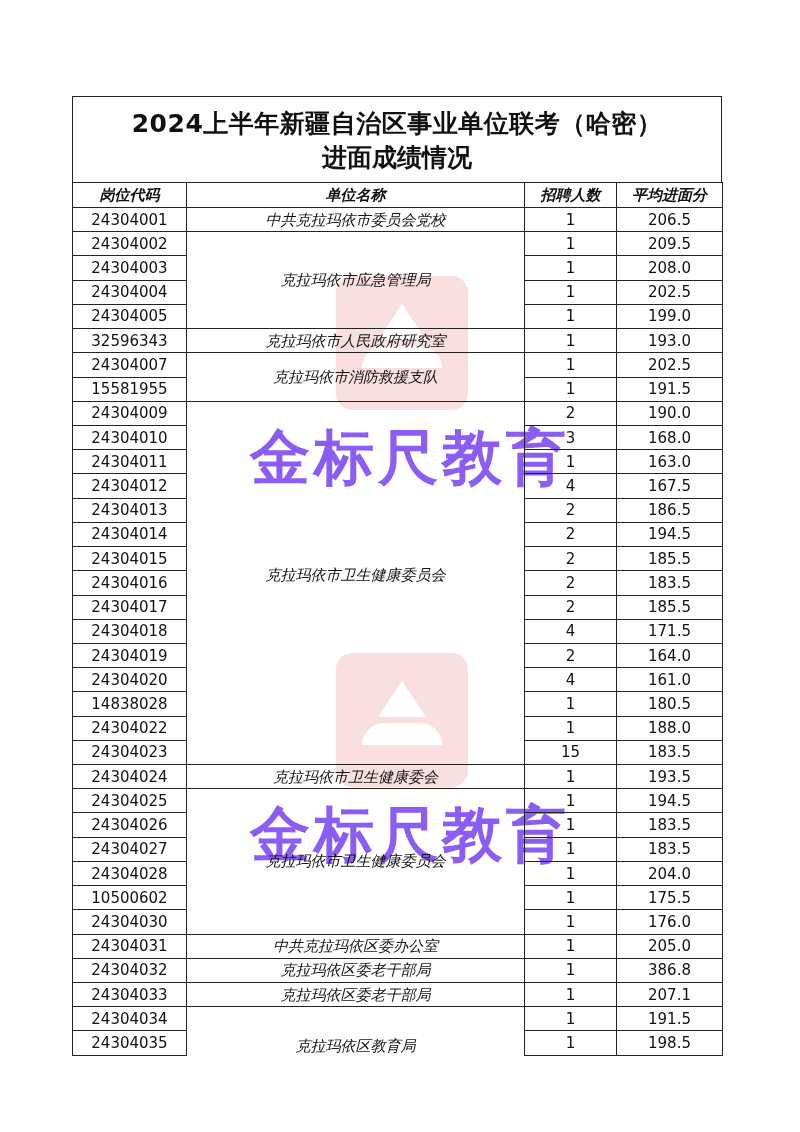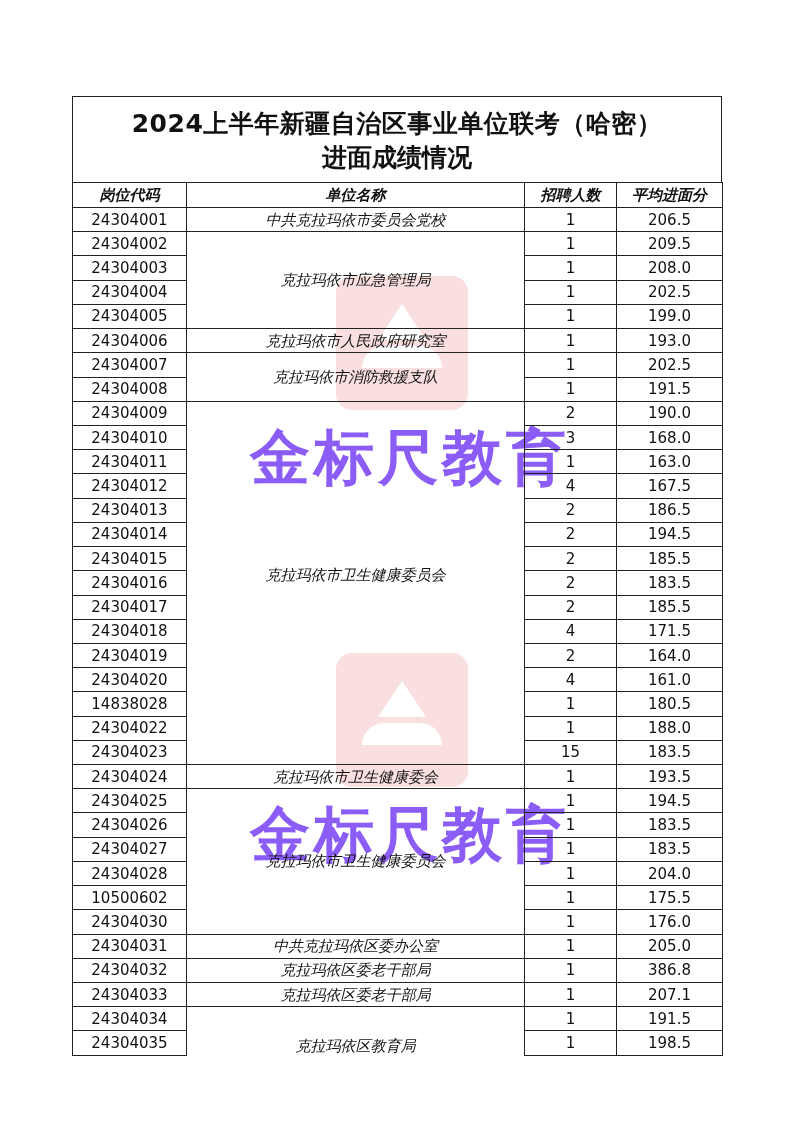--- a/index.html
+++ b/index.html
@@ -85,33 +85,33 @@
           <td>24304004</td>
           <td>1</td>
           <td>202.5</td>
         </tr>
         <tr>
           <td>24304005</td>
           <td>1</td>
           <td>199.0</td>
         </tr>
         <tr>
-          <td>24304006</td>
+          <td>32596343</td>
           <td class="unit" rowspan="1"><span>克拉玛依市人民政府研究室</span></td>
           <td>1</td>
           <td>193.0</td>
         </tr>
         <tr>
           <td>24304007</td>
           <td class="unit" rowspan="2"><span>克拉玛依市消防救援支队</span></td>
           <td>1</td>
           <td>202.5</td>
         </tr>
         <tr>
-          <td>24304008</td>
+          <td>15581955</td>
           <td>1</td>
           <td>191.5</td>
         </tr>
         <tr>
           <td>24304009</td>
           <td class="unit" rowspan="15" style="vertical-align: top;">
             <span style="display: block; padding-top: 162.61px;">克拉玛依市卫生健康委员会</span>
           </td>
           <td>2</td>
           <td>190.0</td>

